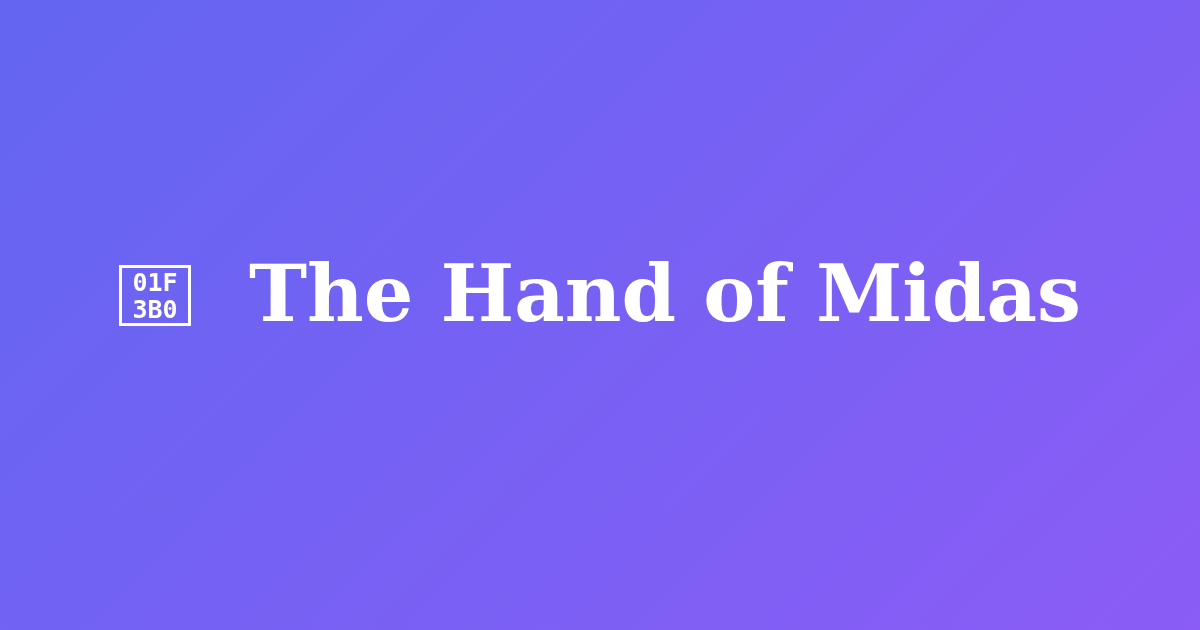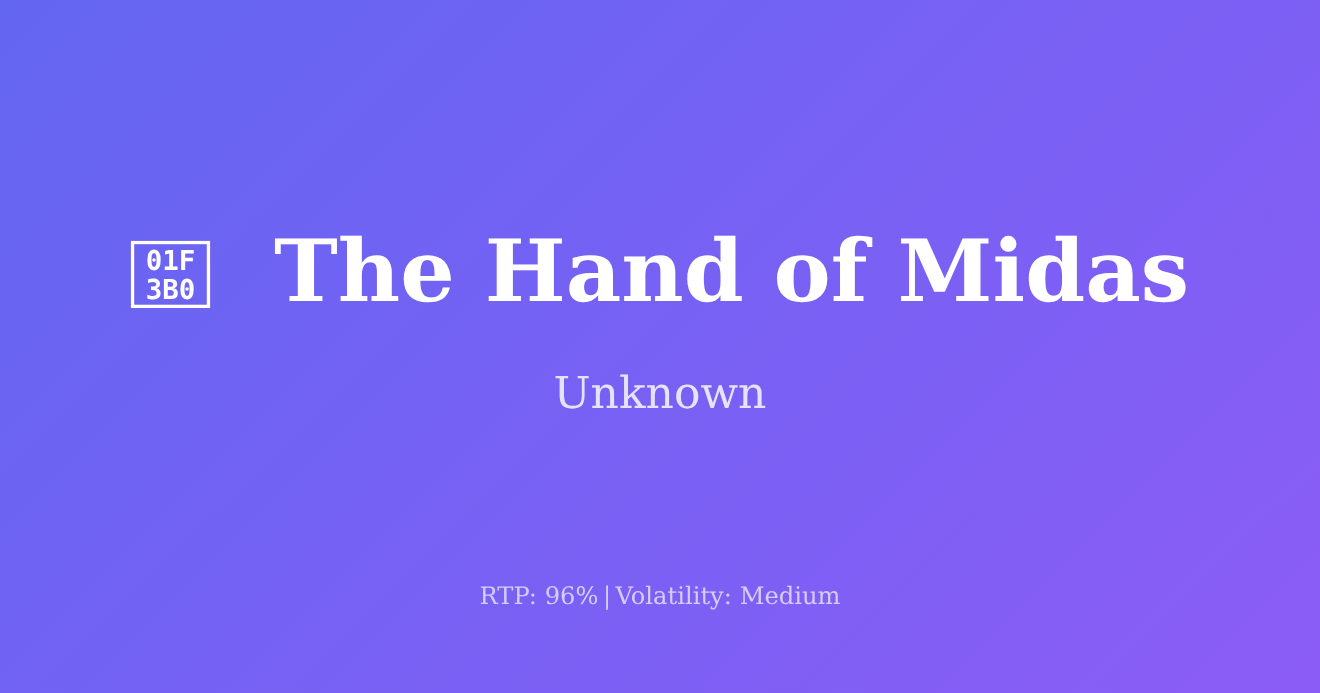--- a/index.html
+++ b/index.html
@@ -106,19 +106,15 @@
 
     <span class="tofu">
       <span class="hex-row">01F</span>
       <span class="hex-row">3B0</span>
     </span>
 
     <h1 class="game-title">The Hand of Midas</h1>
 
   </div>
 
-  <div class="provider">Unknown</div>
 
-  <div class="meta">
-    <span>RTP: 96%</span><span class="sep">|</span><span>Volatility: Medium</span>
-  </div>
 
 </div>
 
 </body></html>

